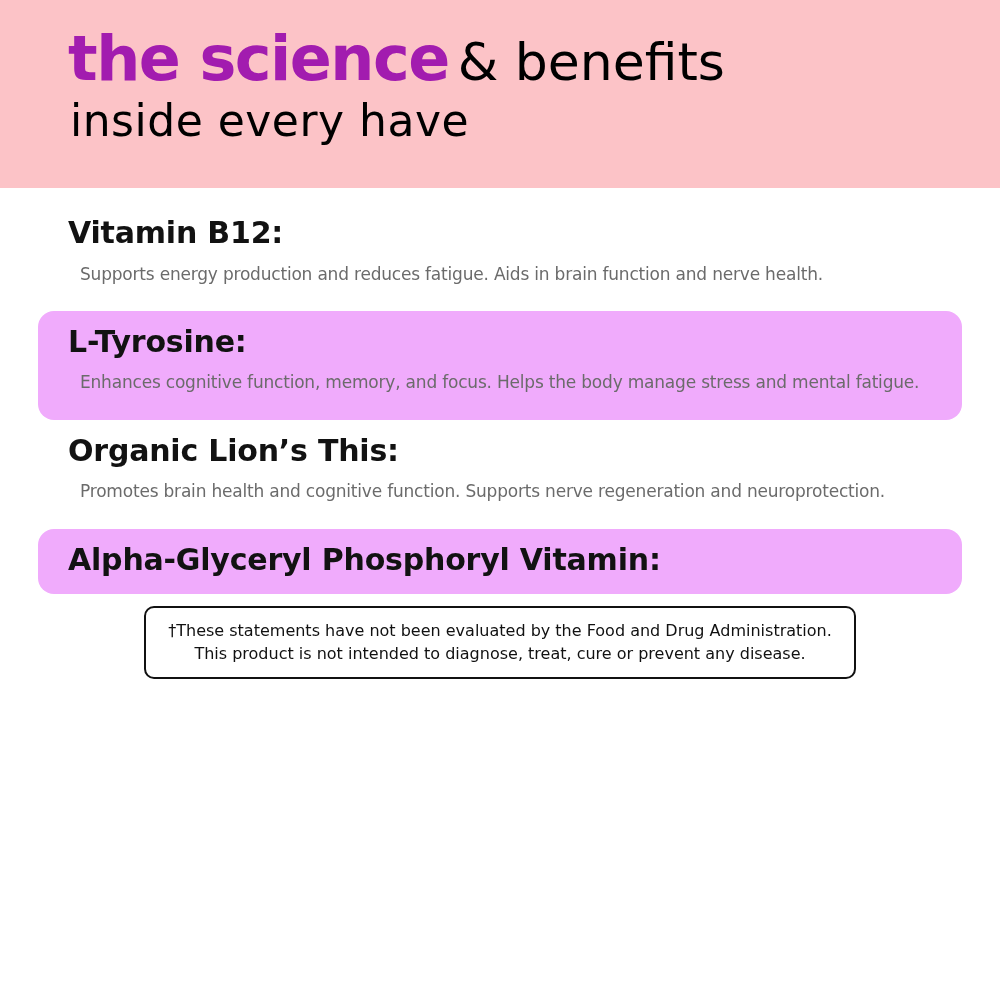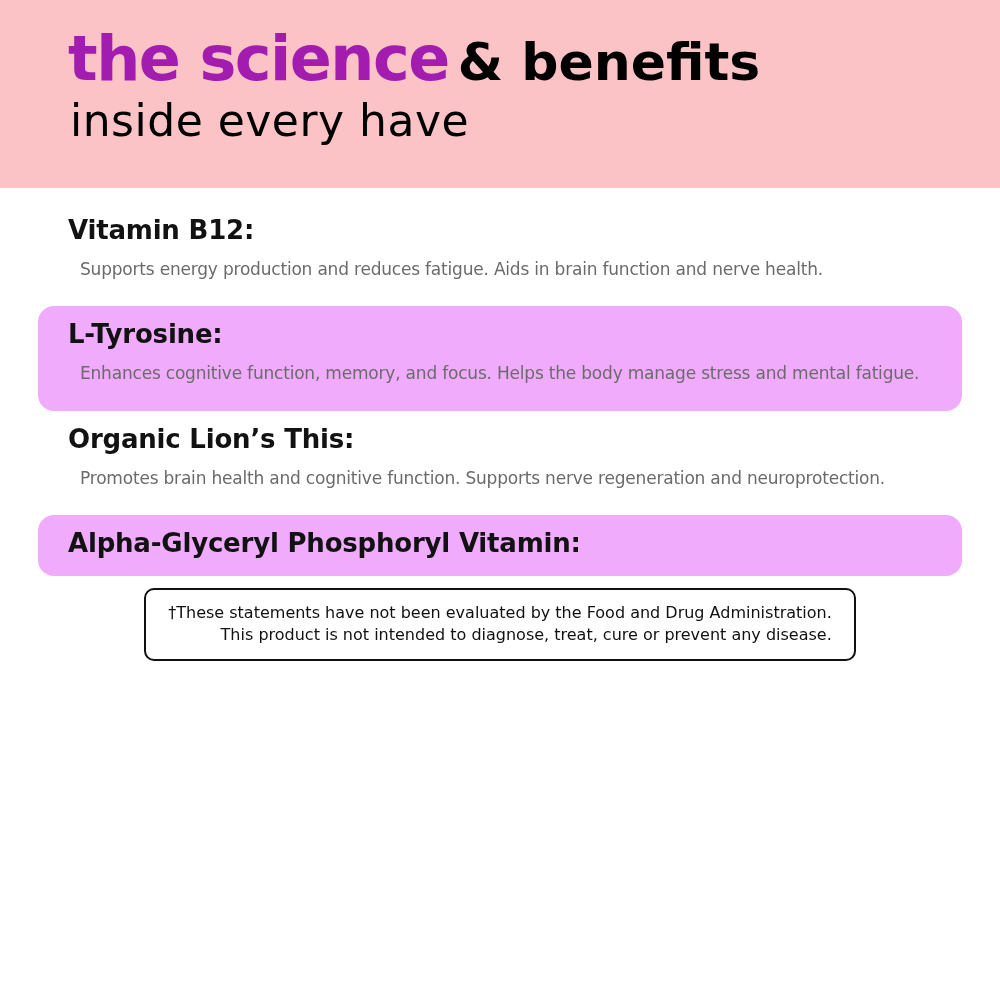--- a/index.html
+++ b/index.html
@@ -35,21 +35,21 @@
   }
   .headline .bold {
     font-family: "DejaVu Sans", sans-serif;
     font-weight: bold;
     font-size: 62px;
     letter-spacing: -1.5px;
     color: #a21caf;
   }
   .headline .script {
     font-family: "DejaVu Sans", sans-serif;
-    font-weight: bold;
+    font-weight: normal;
     font-size: 52px;
     letter-spacing: 0px;
     color: #000000;
   }
   .subhead {
     margin: 8px 0 0 2px;
     font-family: "DejaVu Sans", sans-serif;
     font-weight: normal;
     font-size: 44px;
     letter-spacing: 0.5px;
@@ -67,21 +67,21 @@
     padding: 14px 30px 14px 30px;
     border-radius: 16px;
     box-sizing: border-box;
   }
   .item.shaded {
     background: #f0abfc;
   }
   .item .name {
     font-family: "DejaVu Sans", sans-serif;
     font-weight: bold;
-    font-size: 26px;
+    font-size: 30px;
     color: #121212;
     letter-spacing: -0.2px;
     margin: 0 0 3px 0;
     line-height: 1.15;
   }
   .item .desc {
     font-family: "DejaVu Sans", sans-serif;
     font-weight: normal;
     font-size: 17px;
     color: #6b6b6b;
@@ -104,21 +104,20 @@
     text-align: center;
     font-family: "DejaVu Sans", sans-serif;
     font-size: 16px;
     color: #111111;
     line-height: 1.4;
     max-width: 690px;
   }
   .disclaimer .line {
     display: block;
     white-space: nowrap;
-    text-align: right;
   }
 </style>
 </head>
 <body>
 
 <div class="page">
 
   <div class="header">
     <h1 class="headline">
       <span class="bold">the science</span>

